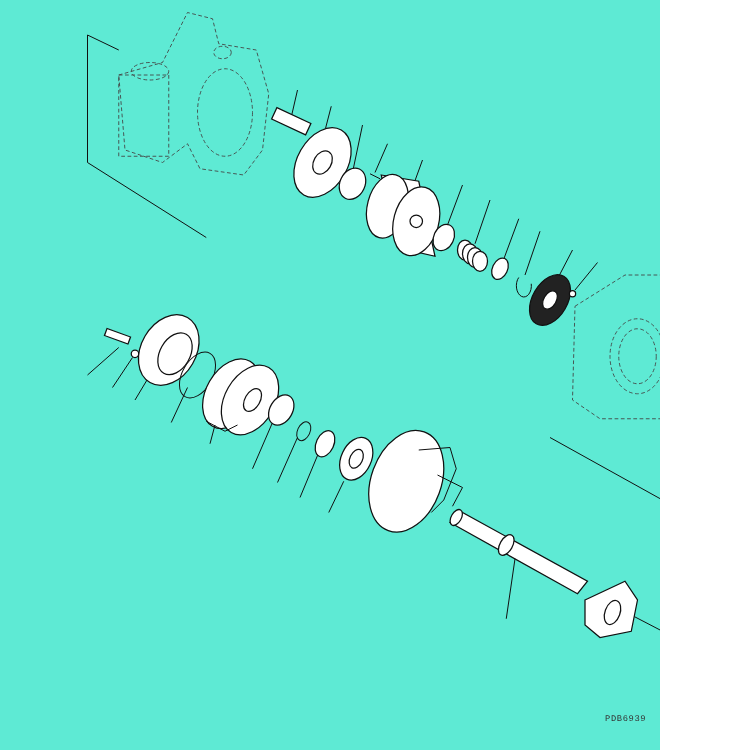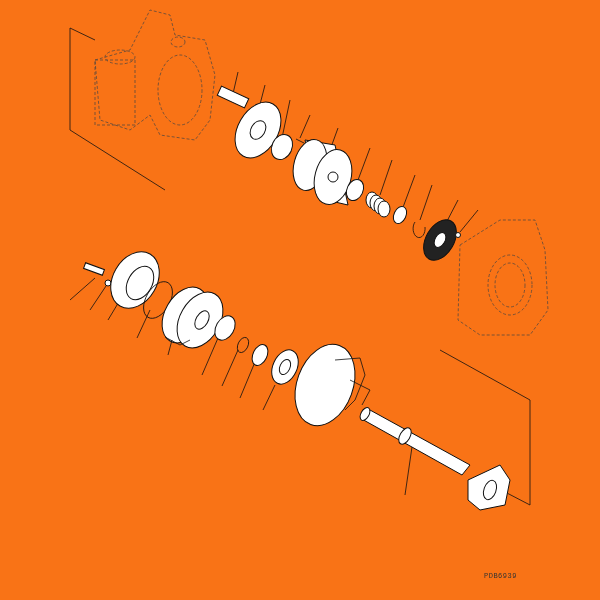--- a/index.html
+++ b/index.html
@@ -1,16 +1,16 @@
 <!DOCTYPE html>
 <html><head>
 <meta charset="utf-8">
 <style>
   html,body{margin:0;padding:0;background:#fff;}
-  #stage{position:relative;width:600px;height:600px;overflow:hidden;background:#f97316;font-family:"Liberation Sans",sans-serif;}
+  #stage{position:relative;width:528px;height:600px;overflow:hidden;background:#5eead4;font-family:"Liberation Sans",sans-serif;}
   svg{position:absolute;left:0;top:0;}
   .code{position:absolute;left:484px;top:572px;font-size:7px;letter-spacing:0.5px;color:#333;font-family:"Liberation Mono",monospace;}
   .ln{stroke:#111;stroke-width:0.8;fill:none;}
   .pt{stroke:#111;stroke-width:1;fill:#fff;}
   .ds{stroke:#444;stroke-width:0.7;fill:none;stroke-dasharray:3 2;}
   .dk{stroke:#111;stroke-width:1;fill:#222;}
 </style>
 </head>
 <body>
 

